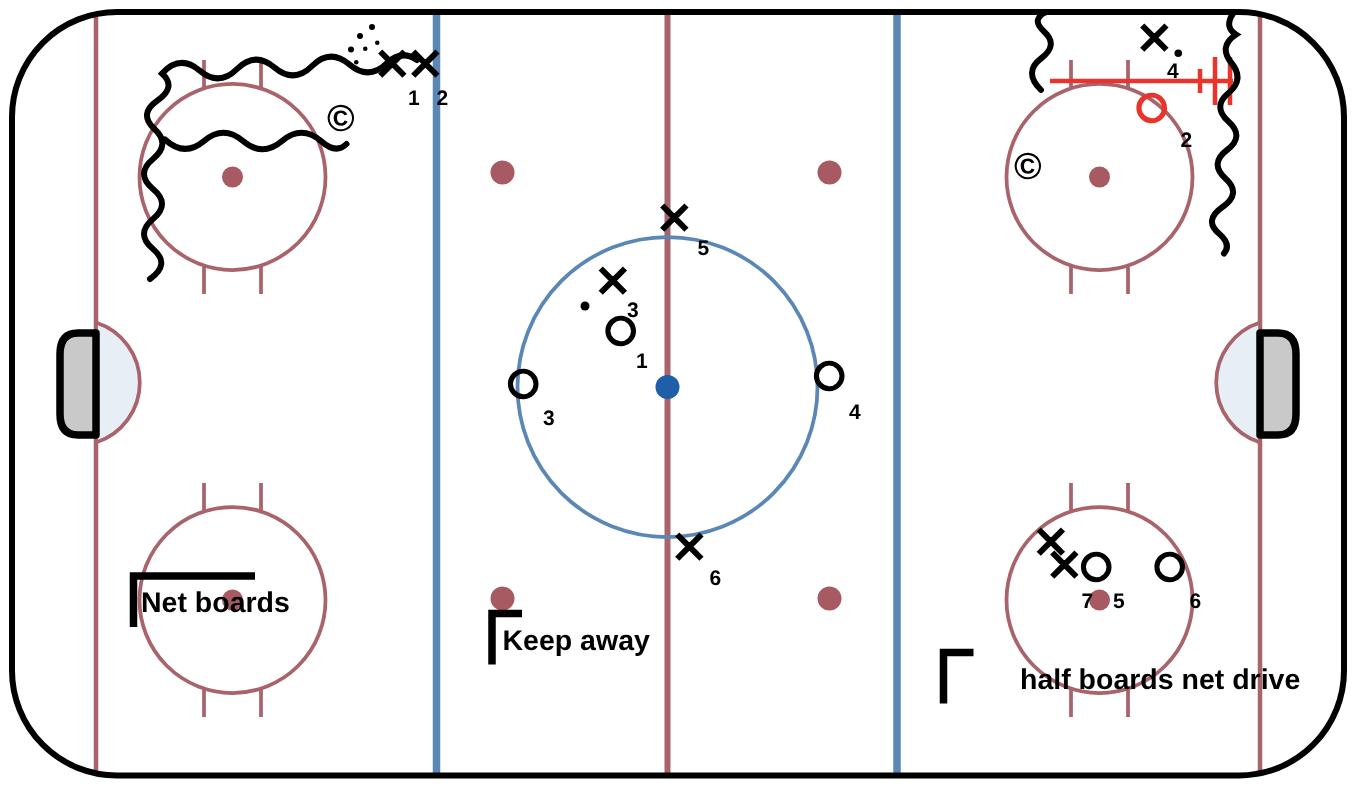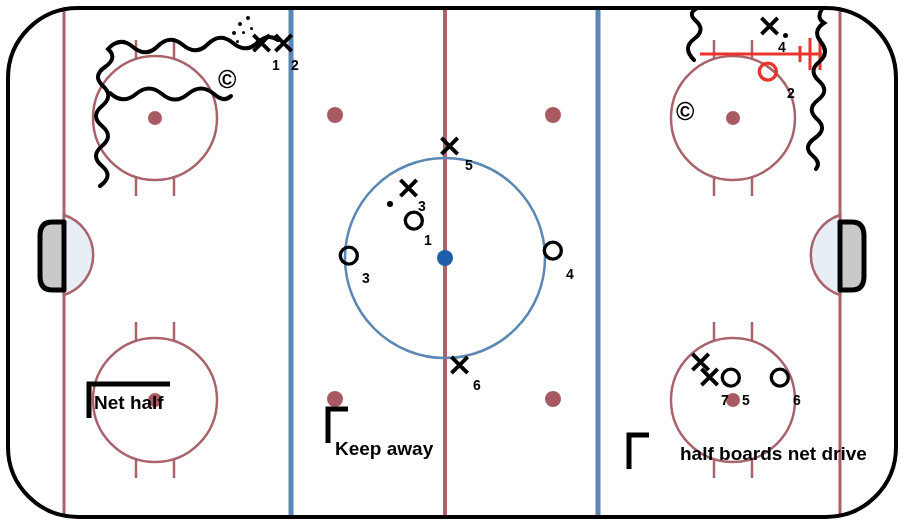--- a/index.html
+++ b/index.html
@@ -160,18 +160,18 @@
       <div class="num" style="left: 742px; top: 393px;">5</div>
       <div class="num" style="left: 793px; top: 393px;">6</div>
       <div class="puckdot" style="left: 387px; top: 201px; width: 6px; height: 6px;"></div>
       <div class="puckdot" style="left: 238px; top: 22px; width: 4px; height: 4px;"></div>
       <div class="puckdot" style="left: 246px; top: 16px; width: 4px; height: 4px;"></div>
       <div class="puckdot" style="left: 232px; top: 31px; width: 4px; height: 4px;"></div>
       <div class="puckdot" style="left: 242px; top: 31px; width: 3px; height: 3px;"></div>
       <div class="puckdot" style="left: 250px; top: 27px; width: 3px; height: 3px;"></div>
       <div class="puckdot" style="left: 236px; top: 40px; width: 3px; height: 3px;"></div>
       <div class="puckdot" style="left: 783px; top: 33px; width: 5px; height: 5px;"></div>
-      <div class="calloutText" style="left: 94px; top: 393px;">Net half</div>
-      <div class="calloutText" style="left: 335px; top: 418px; margin-top: 21px;">Keep away</div>
+      <div class="calloutText" style="left: 94px; top: 393px;">Net boards</div>
+      <div class="calloutText" style="left: 335px; top: 418px;">Keep away</div>
       <div class="calloutText" style="left: 636px; top: 444px; margin-left: 44px;">half boards net drive</div>
     </div>
 
 </div>
 
 </body></html>

